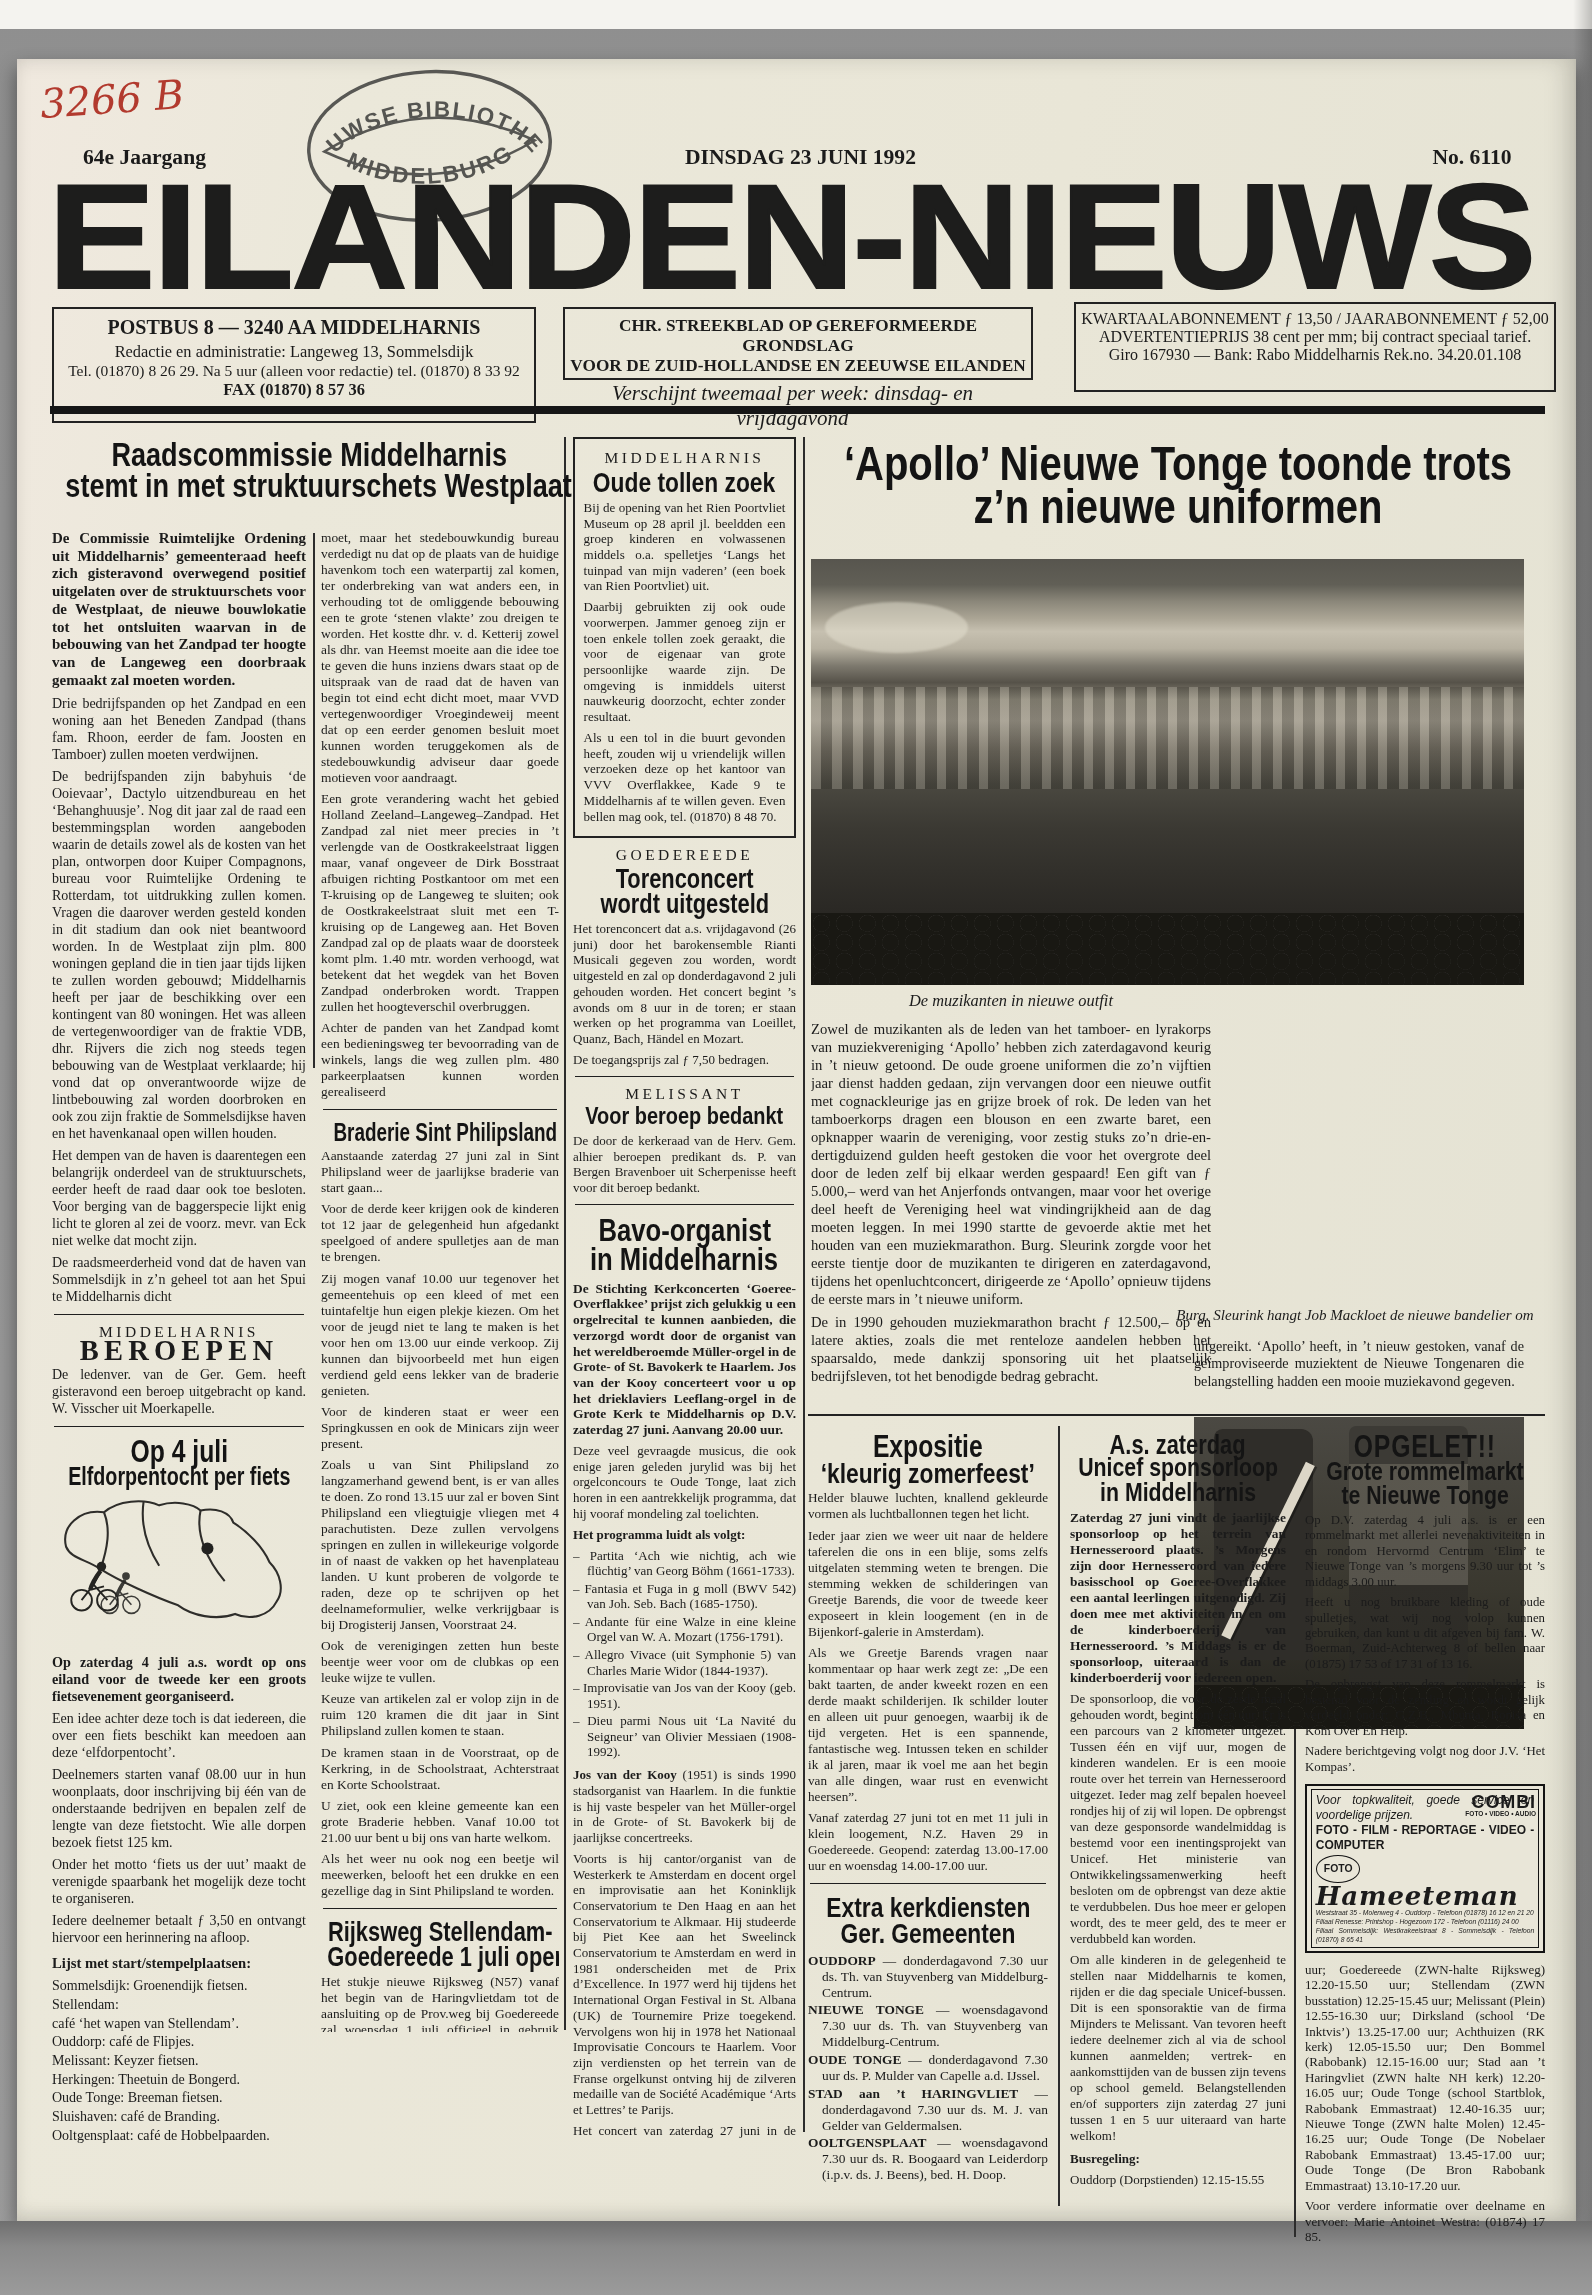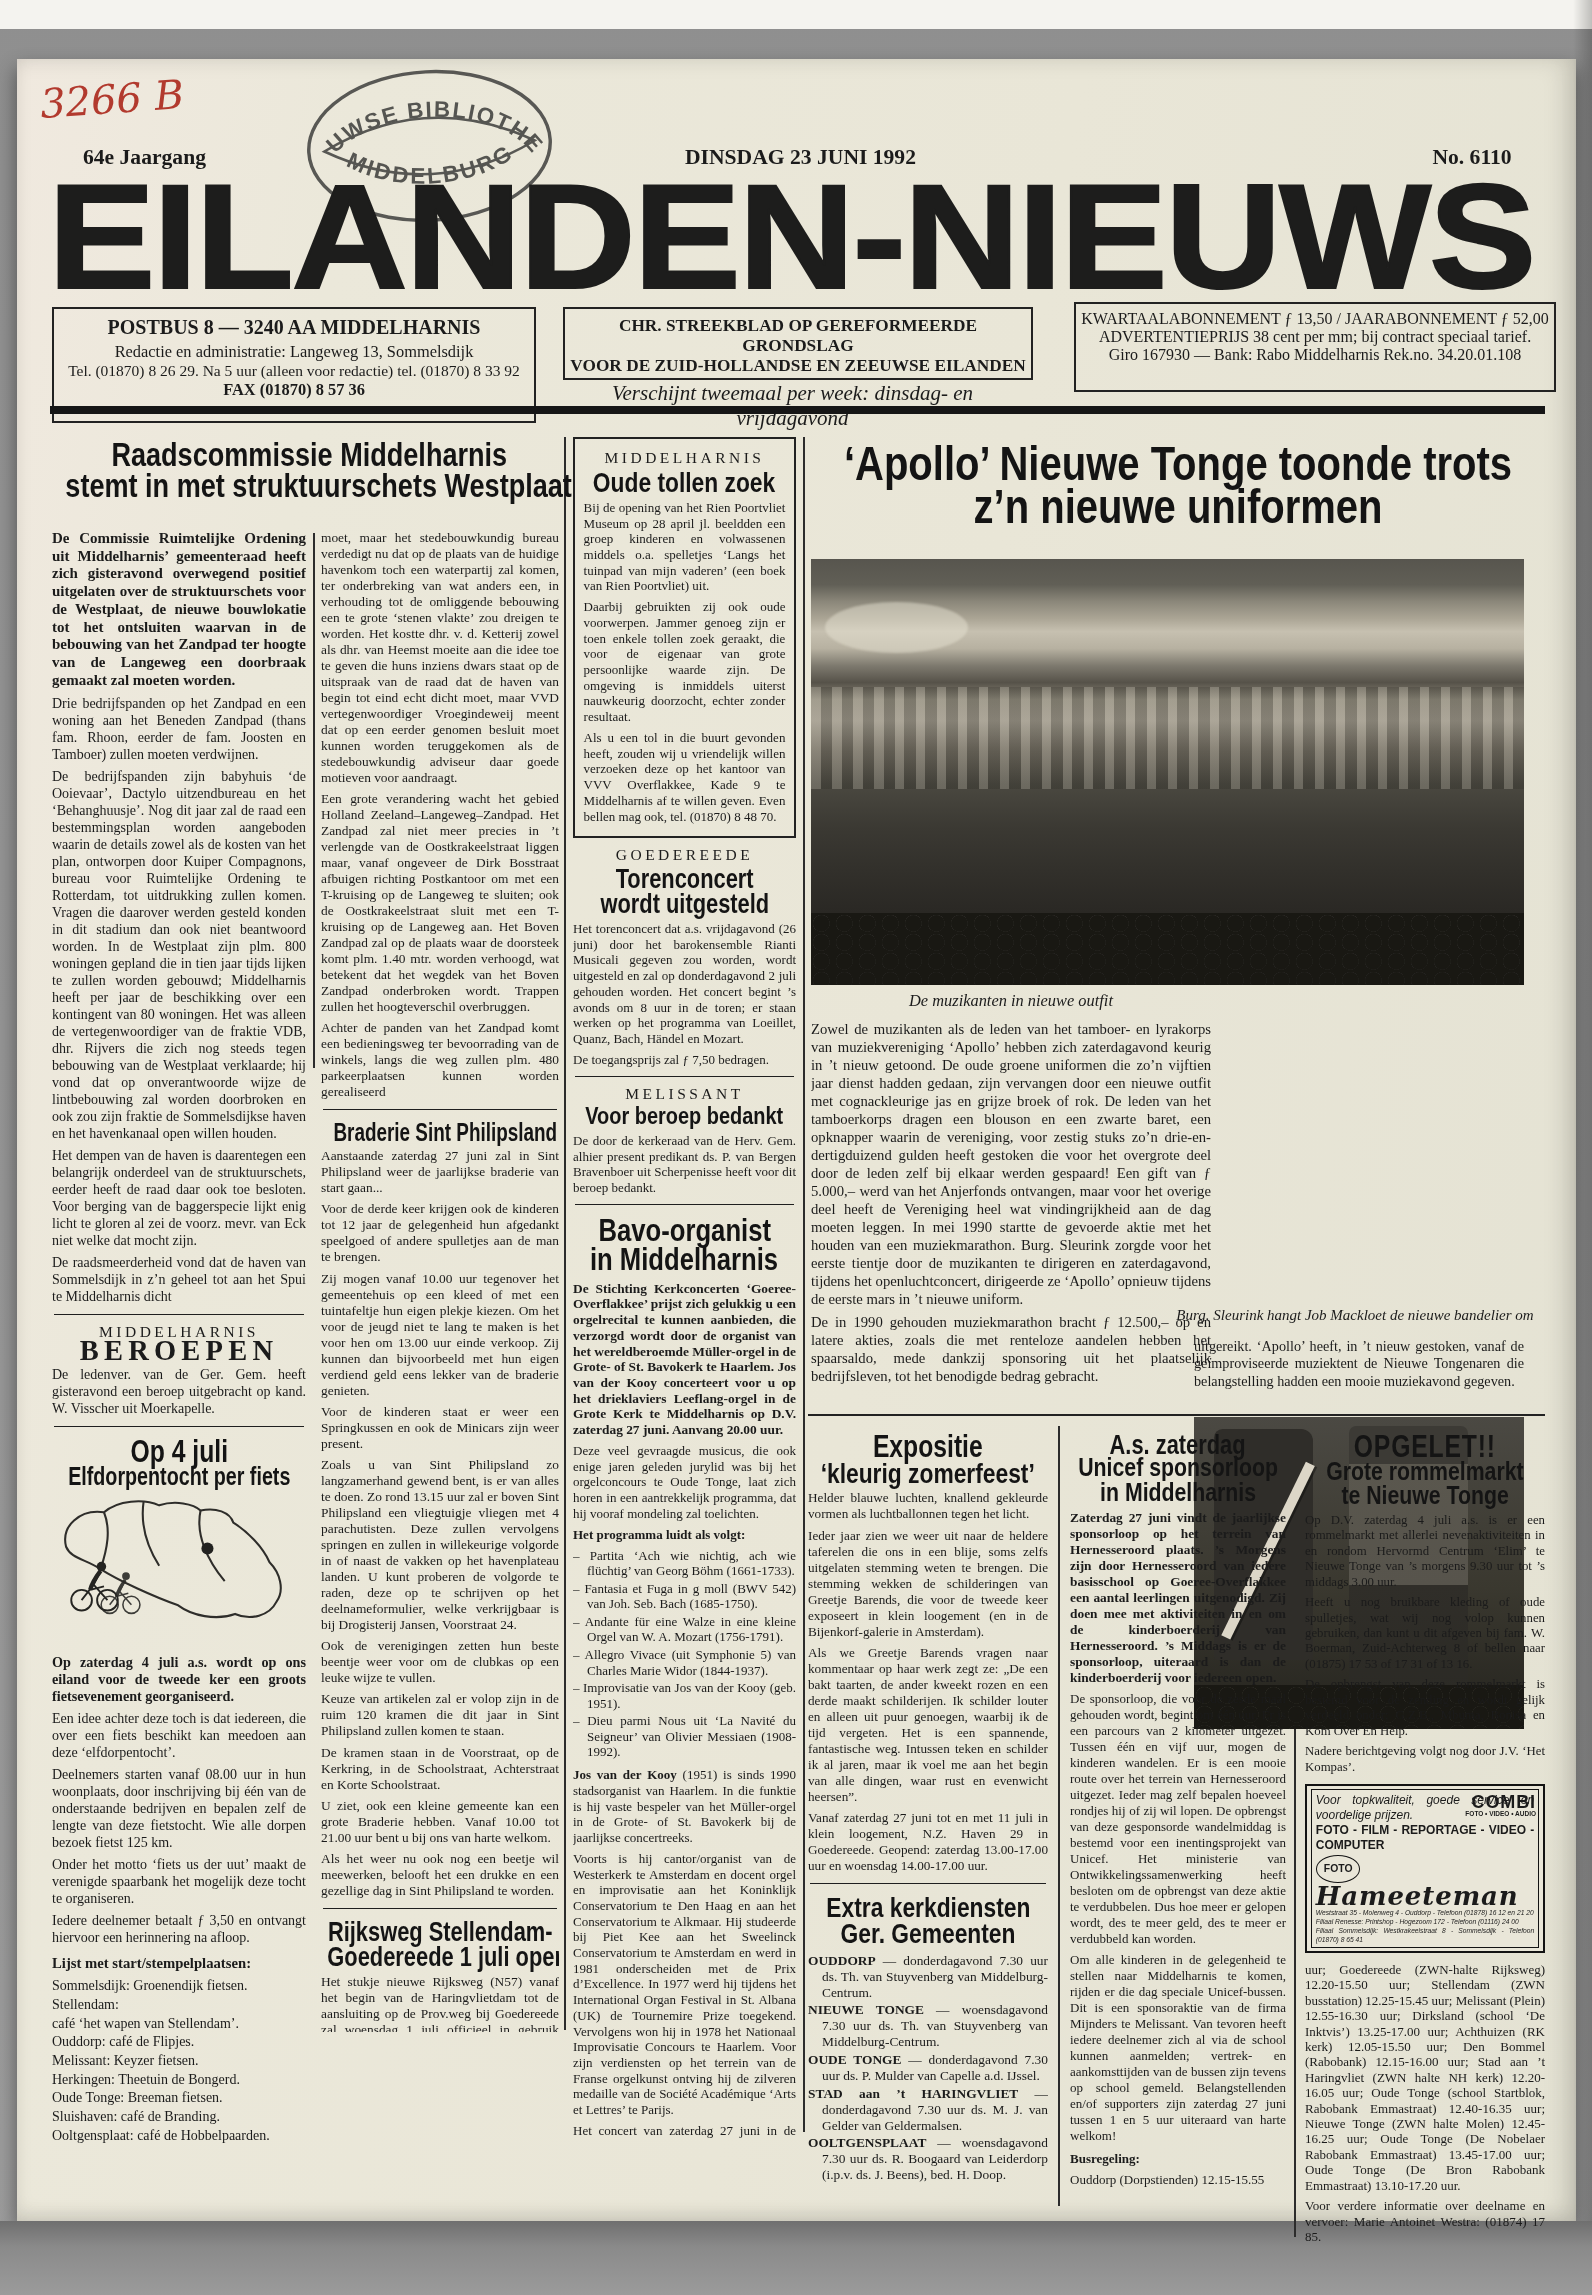--- a/index.html
+++ b/index.html
@@ -245,21 +245,21 @@
     </div>
     <div>
         <p>Het torenconcert dat a.s. vrijdagavond (26 juni) door het barokensemble Rianti Musicali gegeven zou worden, wordt uitgesteld en zal op donderdagavond 2 juli gehouden worden. Het concert begint ’s avonds om 8 uur in de toren; er staan werken op het programma van Loeillet, Quanz, Bach, Händel en Mozart.</p>
         <p>De toegangsprijs zal ƒ 7,50 bedragen.</p>
       </div>
   </div>
   <hr class="hr">
   <div>
     <div class="kicker">MELISSANT</div>
     <div class="headline" style="margin:0 0 7px;"><span class="hstretch" style="font-size:21px;">Voor beroep bedankt</span></div>
-    <p>De door de kerkeraad van de Herv. Gem. alhier present predikant ds. P. van Bergen Bravenboer uit Scherpenisse heeft voor dit beroep bedankt.</p>
+    <p>De door de kerkeraad van de Herv. Gem. alhier beroepen predikant ds. P. van Bergen Bravenboer uit Scherpenisse heeft voor dit beroep bedankt.</p>
   </div>
   <hr class="hr">
   <div>
     <div class="headline" style="margin:3.5px 0 8.6px;">
       <span class="hstretch" style="font-size:27px;">Bavo-organist</span><br>
       <span class="hstretch" style="font-size:27px;">in Middelharnis</span>
     </div>
     <p class="boldlead" style="font-size:13.4px;">De Stichting Kerkconcerten ‘Goeree-Overflakkee’ prijst zich gelukkig u een orgelrecital te kunnen aanbieden, die verzorgd wordt door de organist van het wereldberoemde Müller-orgel in de Grote- of St. Bavokerk te Haarlem. Jos van der Kooy concerteert voor u op het drieklaviers Leeflang-orgel in de Grote Kerk te Middelharnis op D.V. zaterdag 27 juni. Aanvang 20.00 uur.</p>
     <p>Deze veel gevraagde musicus, die ook enige jaren geleden jurylid was bij het orgelconcours te Oude Tonge, laat zich horen in een aantrekkelijk programma, dat hij vooraf mondeling zal toelichten.</p>
     <p class="boldlead">Het programma luidt als volgt:</p>

